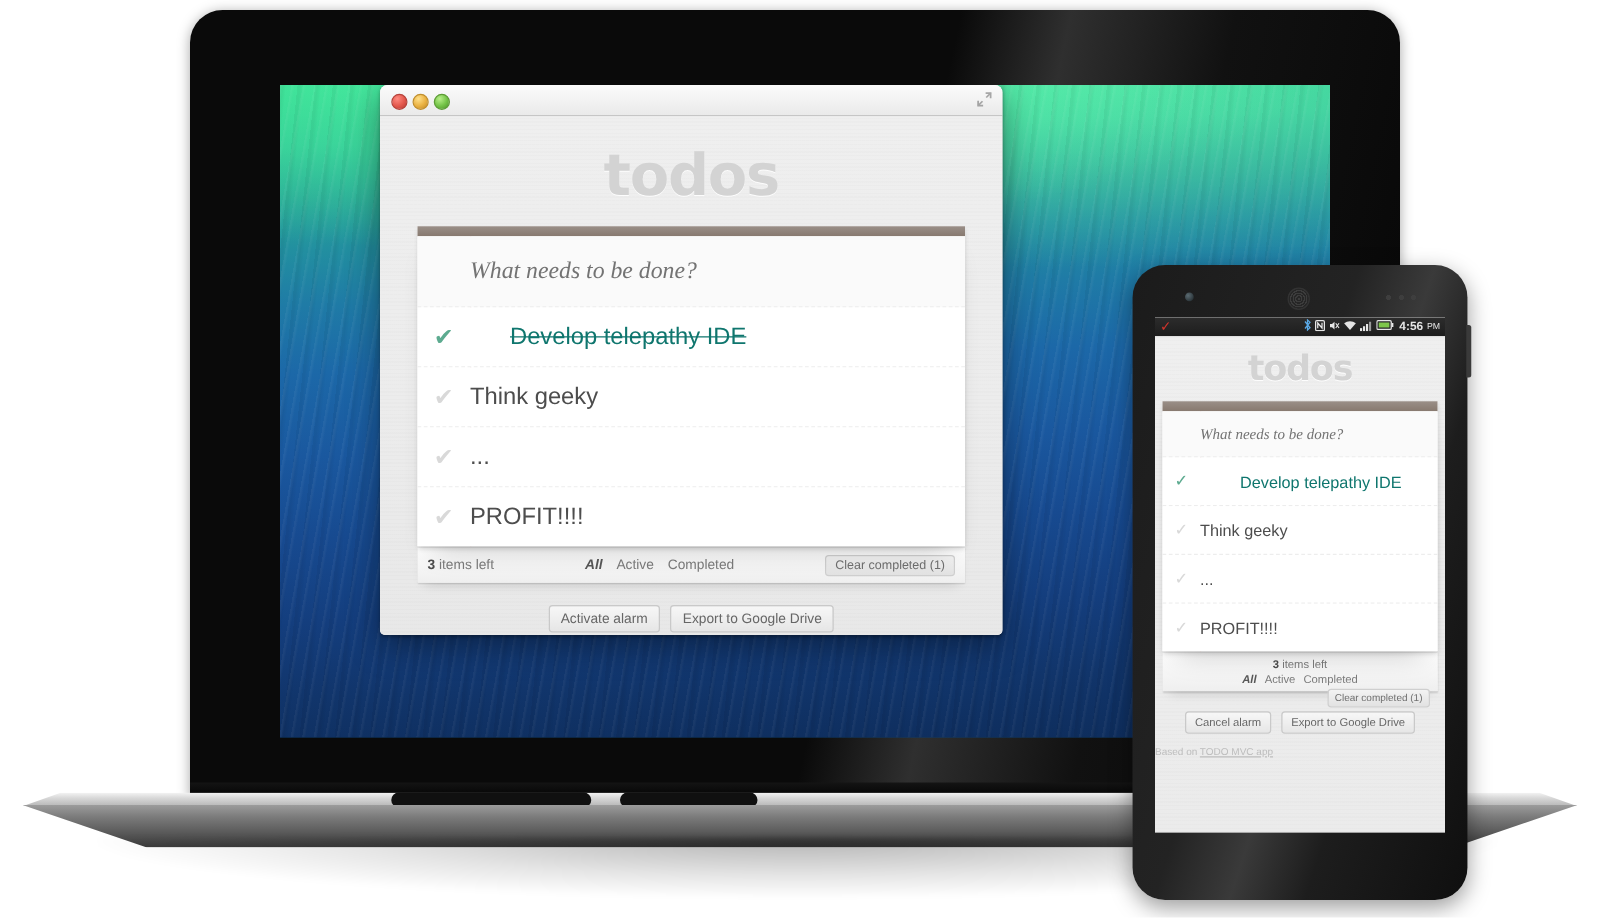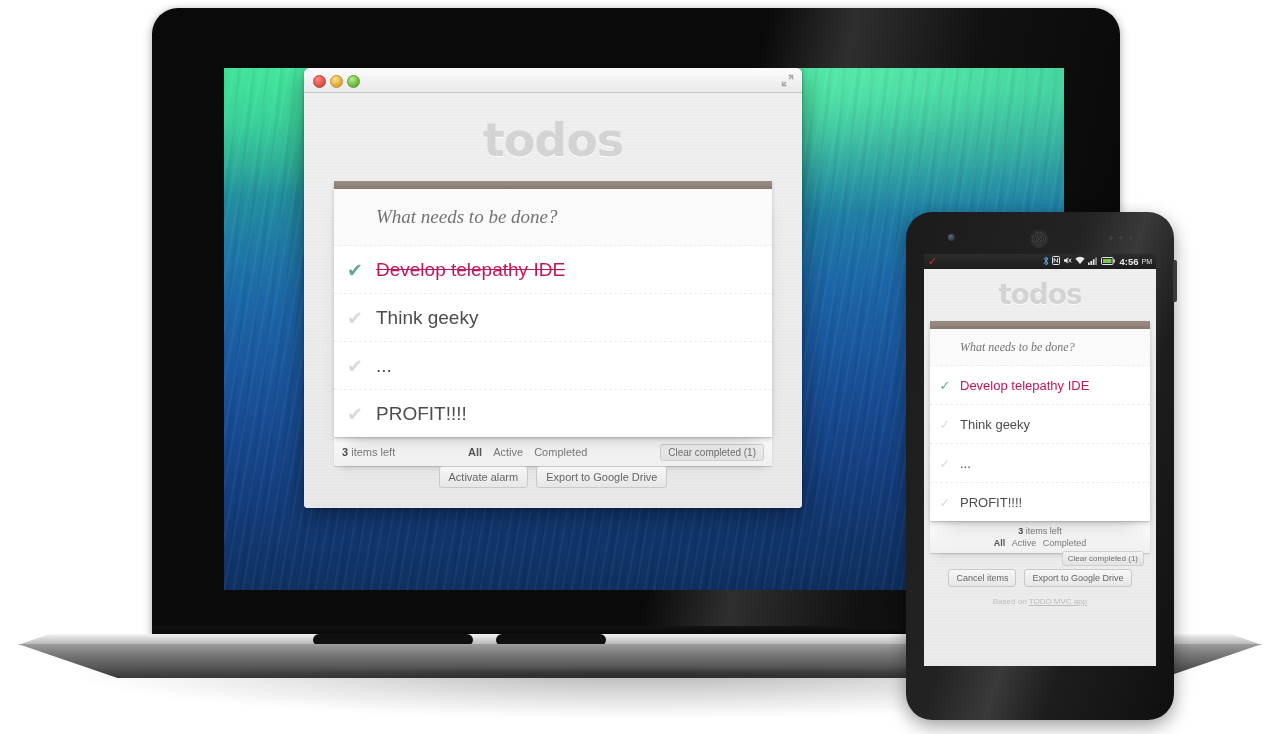--- a/index.html
+++ b/index.html
@@ -228,22 +228,23 @@
   }
   .check-cell.done { color: #5dab90; }
   .row-text {
     flex: 1 1 auto;
     color: #4d4d4d;
     font-family: "Liberation Sans", sans-serif;
     overflow: hidden;
     white-space: nowrap;
   }
   .row-text.done {
-    color: #be185d;
+    color: #0f766e;
     text-decoration: line-through;
+    margin-left: 32px;
   }
   .new-todo {
     color: #737373;
     font-style: italic;
     font-family: "Liberation Serif", serif;
   }
   .row.input-row { background: #fafafa; }
 
   #desk-card .check-cell { width: 42px; font-size: 19px; }
   #desk-card .row { height: 47px; }
@@ -267,47 +268,47 @@
     padding: 0 8px;
     font-size: 11px;
   }
   .items-left { flex: 0 0 auto; }
   .items-left b { color: #4d4d4d; }
   .filters {
     flex: 1 1 auto;
     text-align: center;
   }
   .filters span { margin: 0 4px; }
-  .filters .sel { font-weight: bold; color: #585858; }
+  .filters .sel { font-weight: bold; color: #585858; font-style: italic; }
   .clear-btn {
     flex: 0 0 auto;
     background: linear-gradient(180deg, #f3f3f3, #e2e2e2);
     border: 1px solid #cfcfcf;
     border-radius: 3px;
     color: #6f6f6f;
     padding: 2px 7px;
     font-size: 10px;
   }
 
   .action-row {
     display: flex;
     justify-content: center;
     gap: 8px;
   }
-  #desk-actions { margin-top: 0; }
+  #desk-actions { margin-top: 18px; }
   .action-btn {
     background: linear-gradient(180deg, #f7f7f7, #e6e6e6);
     border: 1px solid #c9c9c9;
     border-radius: 3px;
     color: #666;
     font-size: 11px;
     padding: 4px 9px;
   }
   .credit {
-    text-align: center;
+    text-align: left;
     color: #bdbdbd;
     font-size: 10px;
   }
   .credit a { color: #bdbdbd; text-decoration: underline; }
 
   
   #phone {
     position: absolute;
     left: 906px;
     top: 212px;
@@ -604,21 +605,21 @@
         <div class="items-left"><b>3</b><span> items left</span></div>
         <div class="filters">
           <span class="sel">All</span>
           <span>Active</span>
           <span>Completed</span>
         </div>
         <div class="clear-btn">Clear completed (1)</div>
       </div>
 
       <div class="action-row" id="phone-actions">
-        <div class="action-btn">Cancel items</div>
+        <div class="action-btn">Cancel alarm</div>
         <div class="action-btn">Export to Google Drive</div>
       </div>
 
       <div class="credit" id="phone-credit">
         <span>Based on </span><a href="#">TODO MVC app</a>
       </div>
     </div>
   </div>
 </div>
 

